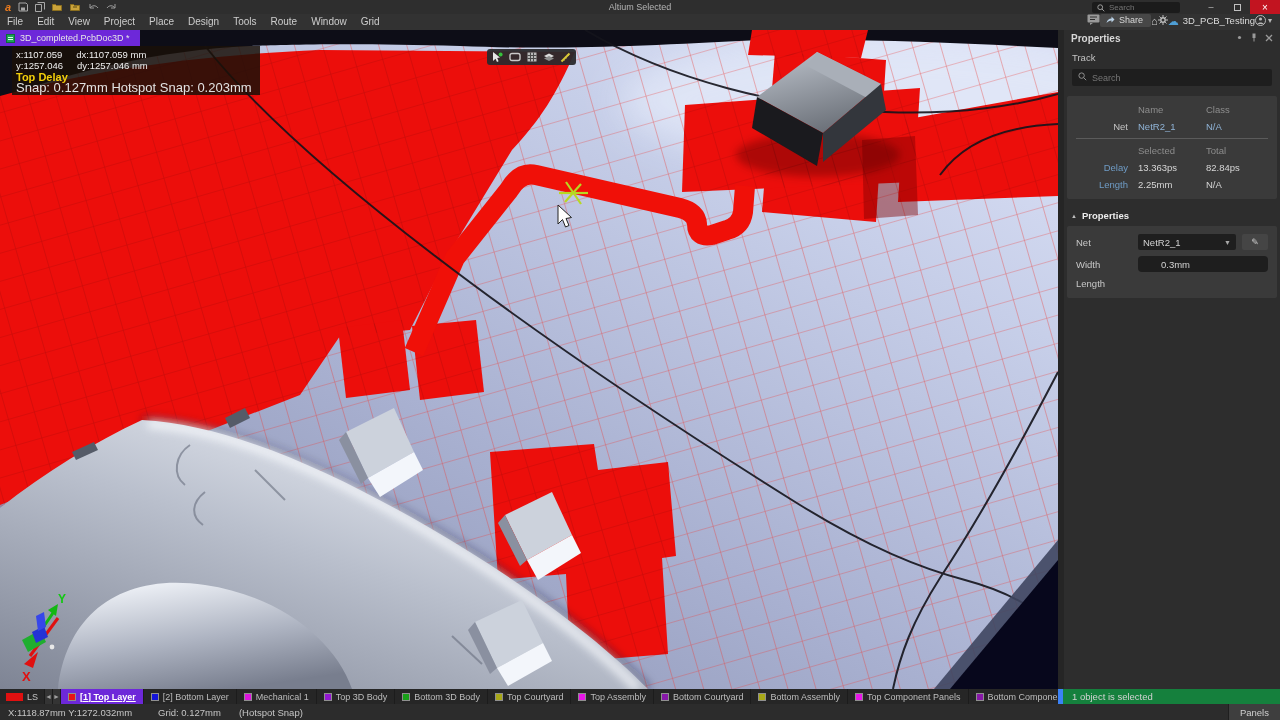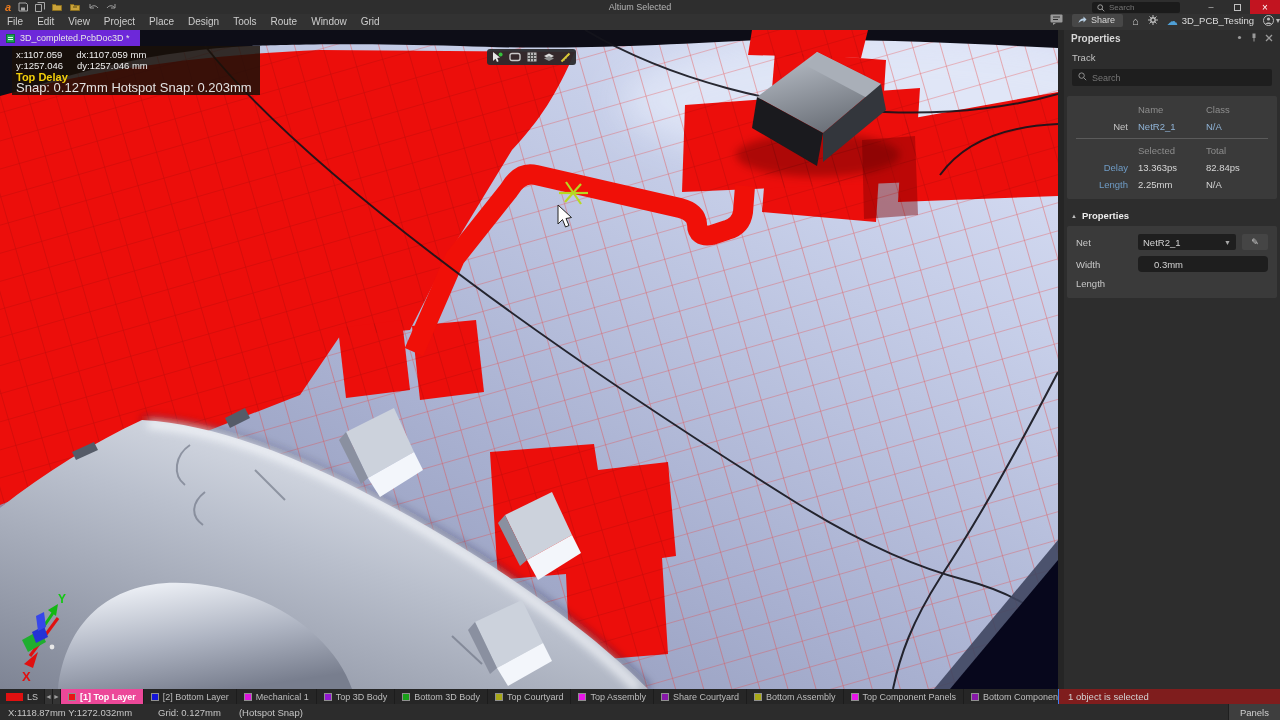--- a/index.html
+++ b/index.html
@@ -18,21 +18,21 @@
   .tb-search input { background:transparent; border:none; outline:none; color:#9a9a9a; font-size:8px; width:60px;
     font-family:"Liberation Sans",sans-serif; }
   .winbtn { width:26px; height:14px; display:flex; align-items:center; justify-content:center;
     font-size:9px; color:#c0c0c0; }
   .winbtn .maxbox { width:7px; height:7px; border:1px solid #c0c0c0; }
   .winbtn.close { background:#c21420; color:#fff; width:30px; font-size:10px; }
 
   
   .menubar { height:16px; background:#323232; display:flex; align-items:flex-start; font-size:10px; color:#cdcdcd; }
   .menu-item { padding:0 7px; line-height:16px; }
-  .menu-right { margin-left:auto; display:flex; align-items:center; gap:9px; }
+  .menu-right { margin-left:auto; display:flex; align-items:center; padding-right:8px; }
   .share-btn { background:#474747; border-radius:2px; font-size:9px; color:#d8d8d8; padding:1px 8px 2px 6px;
     display:flex; align-items:center; gap:4px; }
   .cloud-ws { display:flex; align-items:center; gap:4px; font-size:9.5px; color:#dcdcdc; }
   .cloud-glyph { color:#4f9fd6; font-size:11px; line-height:10px; }
   .avatar { display:flex; align-items:center; gap:2px; color:#b9b9b9; font-size:8px; }
 
   
   .main { display:flex; height:659px; }
   .canvas { width:1058px; position:relative; background:#0c0c16; overflow:hidden; }
   .canvas svg.scene { position:absolute; left:0; top:0; }
@@ -74,36 +74,36 @@
   .grow .bluelab { text-align:right; color:#6f9cc6; padding-right:4px; }
   .grow .val { color:#d6d6d6; }
   .grow .netval { color:#8fb3d6; }
   .gdiv { border-top:1px solid #5b5b5b; margin:3px 0; }
   .prow { display:grid; grid-template-columns:56px 1fr 26px; gap:6px; padding:3px 0; align-items:center; }
   .combo { height:16px; background:#1e1e1e; border-radius:2px; display:flex; align-items:center;
     justify-content:space-between; padding:0 5px; color:#d2d2d2; }
   .combo .chev { color:#a8a8a8; font-size:7px; }
   .mini-btn { height:16px; background:#454545; border-radius:2px; display:flex; align-items:center;
     justify-content:center; color:#cfcfcf; font-size:9px; }
-  .tinput { height:16px; background:#1e1e1e; border:none; border-radius:4px; color:#d2d2d2; padding:0 16px;
+  .tinput { height:16px; background:#1e1e1e; border:none; border-radius:4px; color:#d2d2d2; padding:0 23px;
     font-size:9.5px; width:100%; outline:none; font-family:"Liberation Sans",sans-serif; grid-column:2 / 4; }
 
   
   .layerbar { height:15px; background:#262626; display:flex; align-items:stretch; font-size:9px; }
   .layer-strip { width:1058px; display:flex; align-items:stretch; overflow:hidden; }
   .ls-chip { display:flex; align-items:center; gap:4px; padding:0 6px; border-right:1px solid #1c1c1c; color:#c4c4c4; }
   .ls-swatch { width:17px; height:8px; background:#e01010; }
   .nav-btn { width:13px; display:flex; align-items:center; justify-content:center; background:#343434;
     color:#9f9f9f; font-size:7px; border-right:1px solid #1c1c1c; }
   .ltab { display:flex; align-items:center; gap:4px; padding:0 7px; color:#bdbdbd; border-right:1px solid #1c1c1c;
     white-space:nowrap; }
   .ltab .sw { width:8px; height:8px; border:1px solid #8f8f8f; flex:none; }
-  .ltab.active { background:#ec4899; color:#ffffff; font-weight:bold; }
-  .sel-status { flex:1; background:#7f1d1d; display:flex; align-items:center; padding:0 9px; color:#d2d2d2;
-    font-size:9.5px; border-left:1px solid #3b82f6; }
+  .ltab.active { background:#6d28d9; color:#ffffff; font-weight:bold;text-decoration:underline; }
+  .sel-status { flex:1; background:#15803d; display:flex; align-items:center; padding:0 9px; color:#d2d2d2;
+    font-size:9.5px; border-left:5px solid #3b82f6; }
 
   .statusbar { height:16px; background:#2c2c2c; display:flex; align-items:center; font-size:9.5px; color:#c6c6c6;
     padding-left:8px; }
   .sb-pos { margin-right:26px; }
   .sb-grid { margin-right:18px; }
   .panels-btn { margin-left:auto; background:#3e3e3e; height:100%; display:flex; align-items:center;
     padding:0 11px; border-left:1px solid #1f1f1f; color:#cfcfcf; }
 </style>
 </head>
 <body>
@@ -499,21 +499,21 @@
     <span class="ltab">
         <span class="sw" style="background-color: rgb(168, 168, 24);"></span>
         <span>Top Courtyard</span>
       </span>
     <span class="ltab">
         <span class="sw" style="background-color: rgb(232, 22, 232);"></span>
         <span>Top Assembly</span>
       </span>
     <span class="ltab">
         <span class="sw" style="background-color: rgb(136, 24, 168);"></span>
-        <span>Share Courtyard</span>
+        <span>Bottom Courtyard</span>
       </span>
     <span class="ltab">
         <span class="sw" style="background-color: rgb(168, 168, 24);"></span>
         <span>Bottom Assembly</span>
       </span>
     <span class="ltab">
         <span class="sw" style="background-color: rgb(232, 22, 232);"></span>
         <span>Top Component Panels</span>
       </span>
     <span class="ltab">

